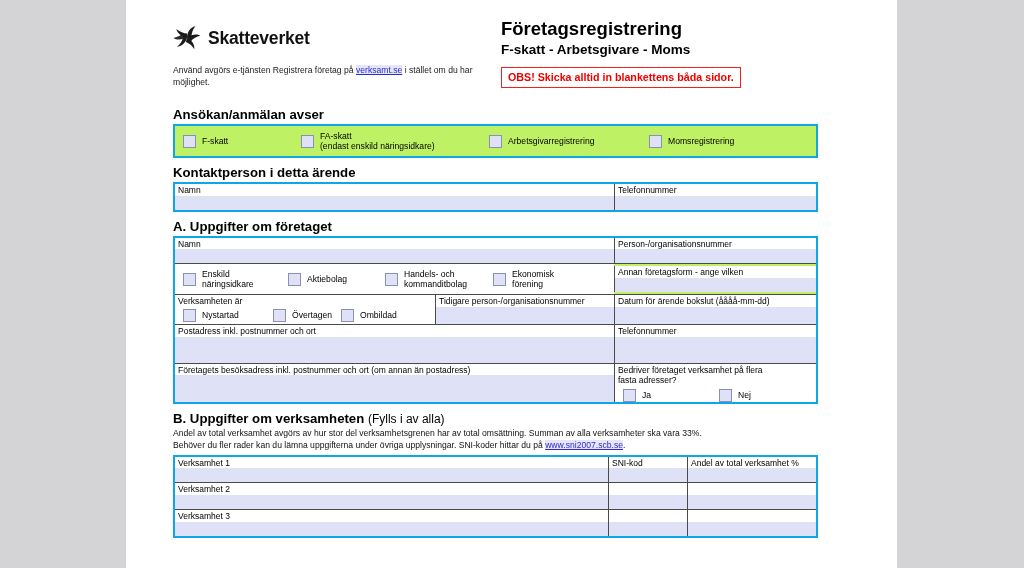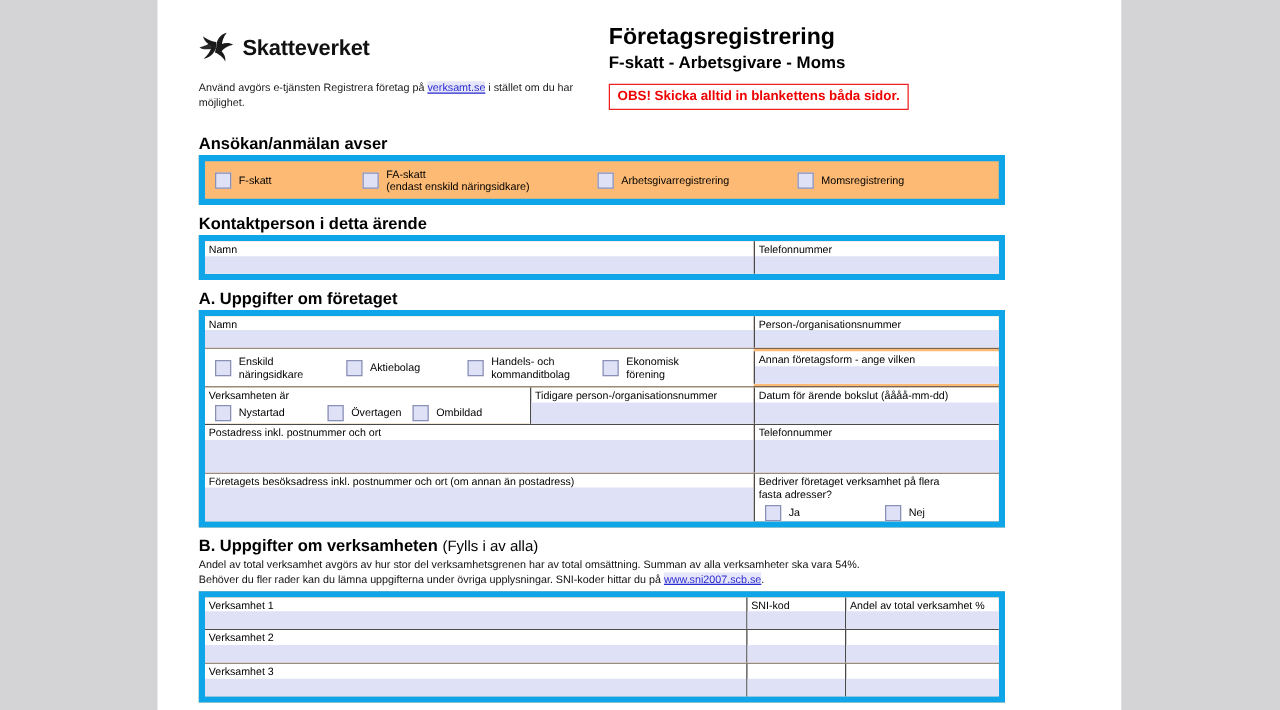--- a/index.html
+++ b/index.html
@@ -11,21 +11,21 @@
     font-family: "Liberation Sans", sans-serif;
   }
   #page {
     position: absolute;
     left: 126px; top: 0px;
     width: 771px; height: 568px;
     background: #ffffff;
   }
   #sheet {
     position: absolute;
-    left: 33px; top: 18px;
+    left: 47px; top: 18px;
     width: 645px;
   }
 
   
   .hdr { position: relative; height: 82px; }
   .brand { position: absolute; left: 0; top: 6px; display: flex; align-items: center; }
   .logo { width: 28px; height: 28px; margin-right: 7px; }
   .brandname { font-size: 17.5px; font-weight: bold; color: #111; letter-spacing: -0.2px; }
   .intro {
     position: absolute; left: 0; top: 47px; width: 300px;
@@ -38,21 +38,21 @@
   .obs {
     margin-top: 9px; border: 1px solid #ee2222; padding: 3px 6px 4px 6px;
     color: #ee0000; font-weight: bold; font-size: 10.7px; display: inline-block;
   }
 
   
   .secttl { font-size: 13.2px; font-weight: bold; color: #000; margin: 7px 0 2px 0; }
   .secttl .sub { font-weight: normal; font-size: 12px; }
   .note { font-size: 8.6px; color: #111; line-height: 1.38; margin-bottom: 3px; }
 
-  .box { border: 5px solid #0ea5e9; background: #fdba74; }
+  .box { border: 2px solid #0ea5e9; background: #bef264; }
   .row { display: flex; }
   .cell { position: relative; background: #fff; }
   .vline { border-left: 1px solid #4a4a4a; }
   .hline { border-top: 1px solid #4a4a4a; align-items: center; }
   .lbl {
     font-size: 8.5px; color: #000; padding: 1px 0 0 3px;
     white-space: nowrap; line-height: 1.25;
   }
   .lbl.wrap { white-space: normal; }
   .fill { background: #dfe2f7; }
@@ -259,21 +259,21 @@
         </div>
       </div>
     </div>
   </div>
 
   <div class="secttl">
     <span>B. Uppgifter om verksamheten</span>
     <span class="sub">(Fylls i av alla)</span>
   </div>
   <div class="note">
-    <div>Andel av total verksamhet avgörs av hur stor del verksamhetsgrenen har av total omsättning. Summan av alla verksamheter ska vara 54%.</div>
+    <div>Andel av total verksamhet avgörs av hur stor del verksamhetsgrenen har av total omsättning. Summan av alla verksamheter ska vara 33%.</div>
     <div><span>Behöver du fler rader kan du lämna uppgifterna under övriga upplysningar. SNI-koder hittar du på </span><a class="lnk">www.sni2007.scb.se</a><span>.</span></div>
   </div>
 
   <div class="box">
 
     <div class="row">
       <div class="cell" style="width:433px">
         <div class="lbl">Verksamhet 1</div>
         <div class="fill" style="height:14px"></div>
       </div>

